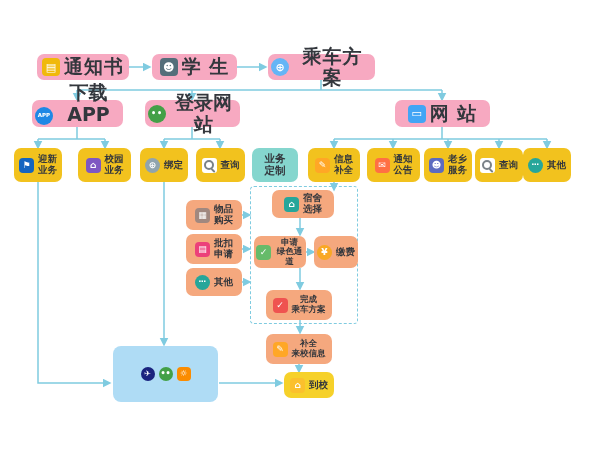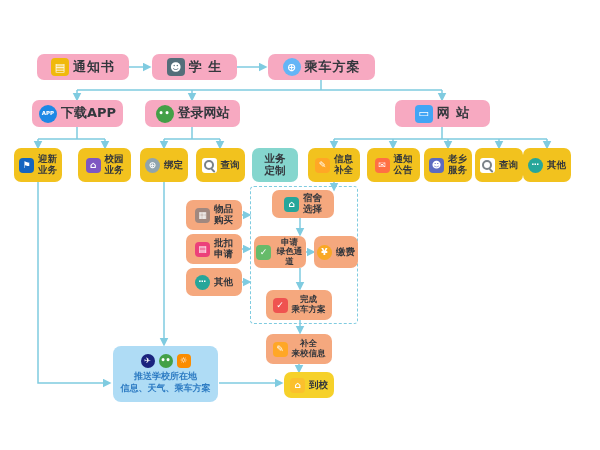--- a/index.html
+++ b/index.html
@@ -9,21 +9,21 @@
   .wire{stroke:#7FCBE0;stroke-width:1.5;fill:none;}
   .dashed{position:absolute;border:1.5px dashed #7FCBE0;border-radius:4px;background:transparent;box-sizing:border-box;}
   .node{position:absolute;display:flex;align-items:center;justify-content:center;gap:4px;
         border-radius:7px;box-sizing:border-box;padding:2px 3px;}
   .pink{background:#F7A9C1;}
   .gold{background:#F2C21E;}
   .salmon{background:#F5A87E;}
   .tealbox{background:#85D6CE;}
   .ylw{background:#F6D12A;}
   .lbl{white-space:pre-line;text-align:center;font-weight:700;color:#33373d;line-height:1.12;}
-  .big-lbl{font-size:13px;letter-spacing:1px;}
+  .big-lbl{font-size:19px;letter-spacing:1px;}
   .sm-lbl{font-size:9.5px;}
   .xs-lbl{font-size:8.5px;}
   .ic{display:inline-flex;align-items:center;justify-content:center;color:#fff;border-radius:4px;
       flex:0 0 auto;font-weight:700;line-height:1;}
   .ic-big{width:18px;height:18px;font-size:11px;}
   .ic-sm{width:15px;height:15px;font-size:9px;}
   .ic-doc{background:#F0B90B;}
   .ic-person{background:#546E7A;}
   .ic-globe{background:#64B5F6;border-radius:50%;}
   .ic-app{background:#1E88E5;border-radius:50%;font-size:5.5px;letter-spacing:0;}
@@ -111,21 +111,21 @@
   </div>
   <div class="node pink" style="left:152px;top:54px;width:85px;height:26px;">
     <span class="ic ic-big ic-person">☻</span>
     <span class="lbl big-lbl">学 生</span>
   </div>
   <div class="node pink" style="left:268px;top:54px;width:107px;height:26px;">
     <span class="ic ic-big ic-globe">⊕</span>
     <span class="lbl big-lbl">乘车方案</span>
   </div>
 
-  <div class="node pink" style="left:32px;top:100px;width:91px;height:27px;">
+  <div class="node pink" style="left:32px;top:100px;width:91px;height:27px;align-items:flex-end;">
     <span class="ic ic-big ic-app">APP</span>
     <span class="lbl big-lbl" style="letter-spacing:0;">下载APP</span>
   </div>
   <div class="node pink" style="left:145px;top:100px;width:95px;height:27px;">
     <span class="ic ic-big ic-wechat">••</span>
     <span class="lbl big-lbl" style="letter-spacing:0;">登录网站</span>
   </div>
   <div class="node pink" style="left:395px;top:100px;width:95px;height:27px;">
     <span class="ic ic-big ic-monitor">▭</span>
     <span class="lbl big-lbl">网 站</span>
@@ -221,17 +221,15 @@
     <span class="ic ic-sm ic-school">⌂</span>
     <span class="lbl sm-lbl">到校</span>
   </div>
 
   <div class="pushbox" style="left:113px;top:346px;width:105px;height:56px;">
     <div class="push-icons">
       <span class="pic pic-navy">✈</span>
       <span class="pic pic-green">••</span>
       <span class="pic pic-orange">☼</span>
     </div>
-    <div class="push-text">推送学校所在地
-信息、天气、乘车方案</div>
   </div>
 
 </div>
 
 </body></html>

